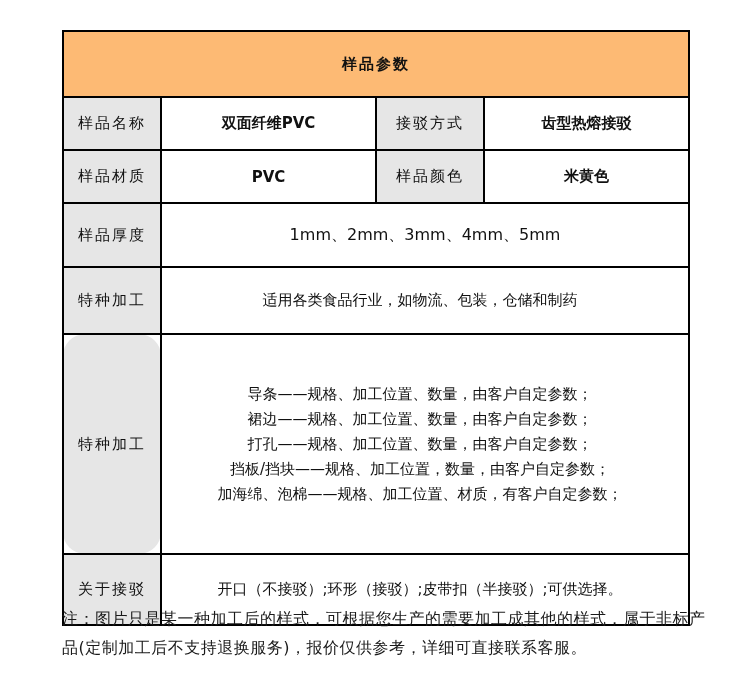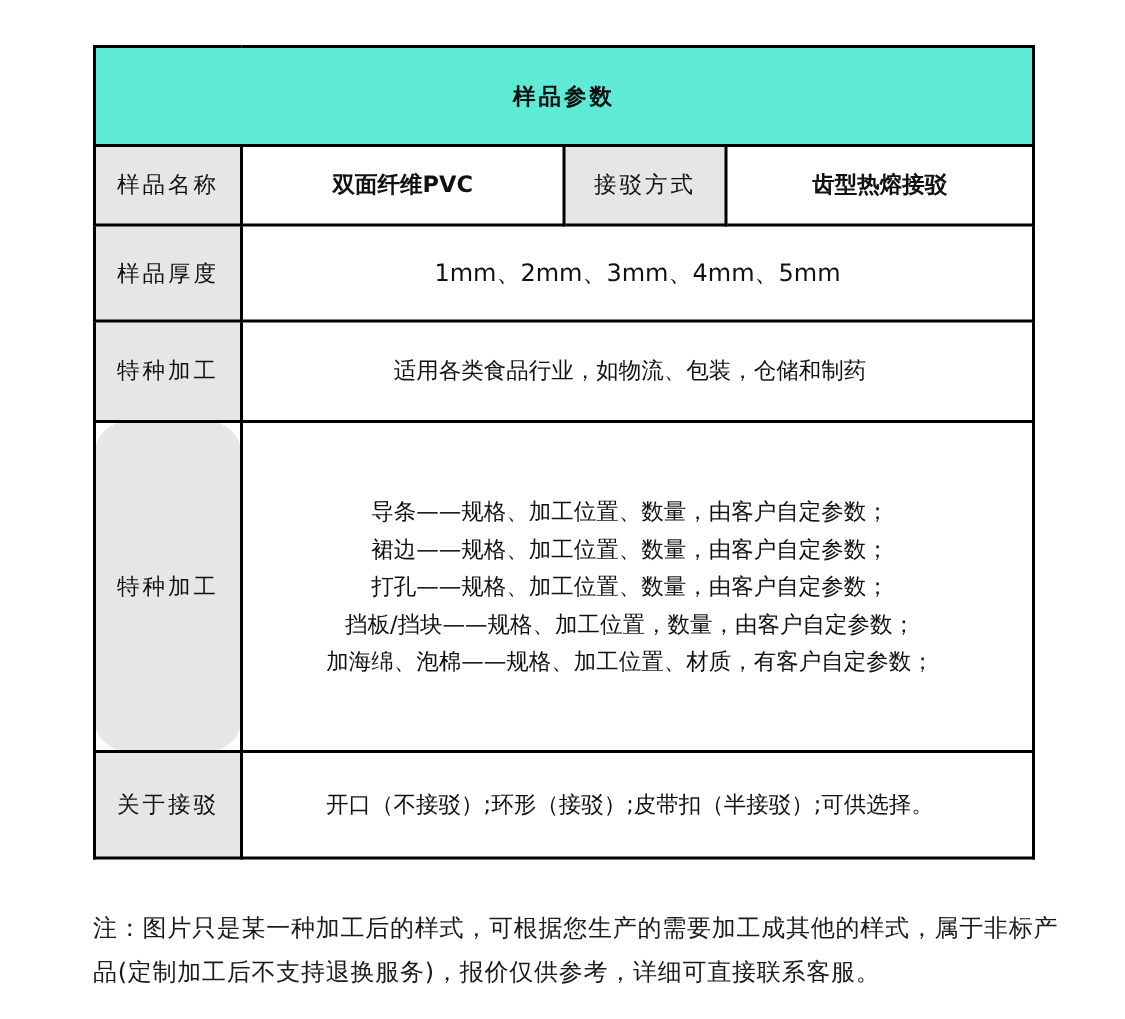--- a/index.html
+++ b/index.html
@@ -27,21 +27,21 @@
   .col2 { width: 215px; }
   .col3 { width: 108px; }
   .col4 { width: 205px; }
   .title-cell {
     height: 66px;
     text-align: center;
     font-size: 22px;
     font-weight: bold;
     letter-spacing: 2px;
     color: #000000;
-    background: #5eead4;
+    background: #fdba74;
   }
   .label-cell {
     background: #e6e6e6;
     text-align: center;
     letter-spacing: 2px;
     color: #1a1a1a;
   }
   .value-cell { background: #ffffff; }
   .bold { font-weight: bold; color: #000000; margin-top: 24px; }
   .center { text-align: center; }
@@ -77,20 +77,26 @@
   <tbody>
     <tr>
       <td colspan="4" class="title-cell">样品参数</td>
     </tr>
     <tr class="row-short">
       <td class="label-cell">样品名称</td>
       <td class="value-cell bold center">双面纤维PVC</td>
       <td class="label-cell">接驳方式</td>
       <td class="value-cell bold center">齿型热熔接驳</td>
     </tr>
+    <tr class="row-short">
+      <td class="label-cell">样品材质</td>
+      <td class="value-cell bold center">PVC</td>
+      <td class="label-cell">样品颜色</td>
+      <td class="value-cell bold center">米黄色</td>
+    </tr>
     <tr class="row-thickness">
       <td class="label-cell">样品厚度</td>
       <td colspan="3" class="value-cell center">1mm、2mm、3mm、4mm、5mm</td>
     </tr>
     <tr class="row-application">
       <td class="label-cell">特种加工</td>
       <td colspan="3" class="value-cell left">适用各类食品行业，如物流、包装，仓储和制药</td>
     </tr>
     <tr class="row-special">
       <td class="label-cell">特种加工</td>

